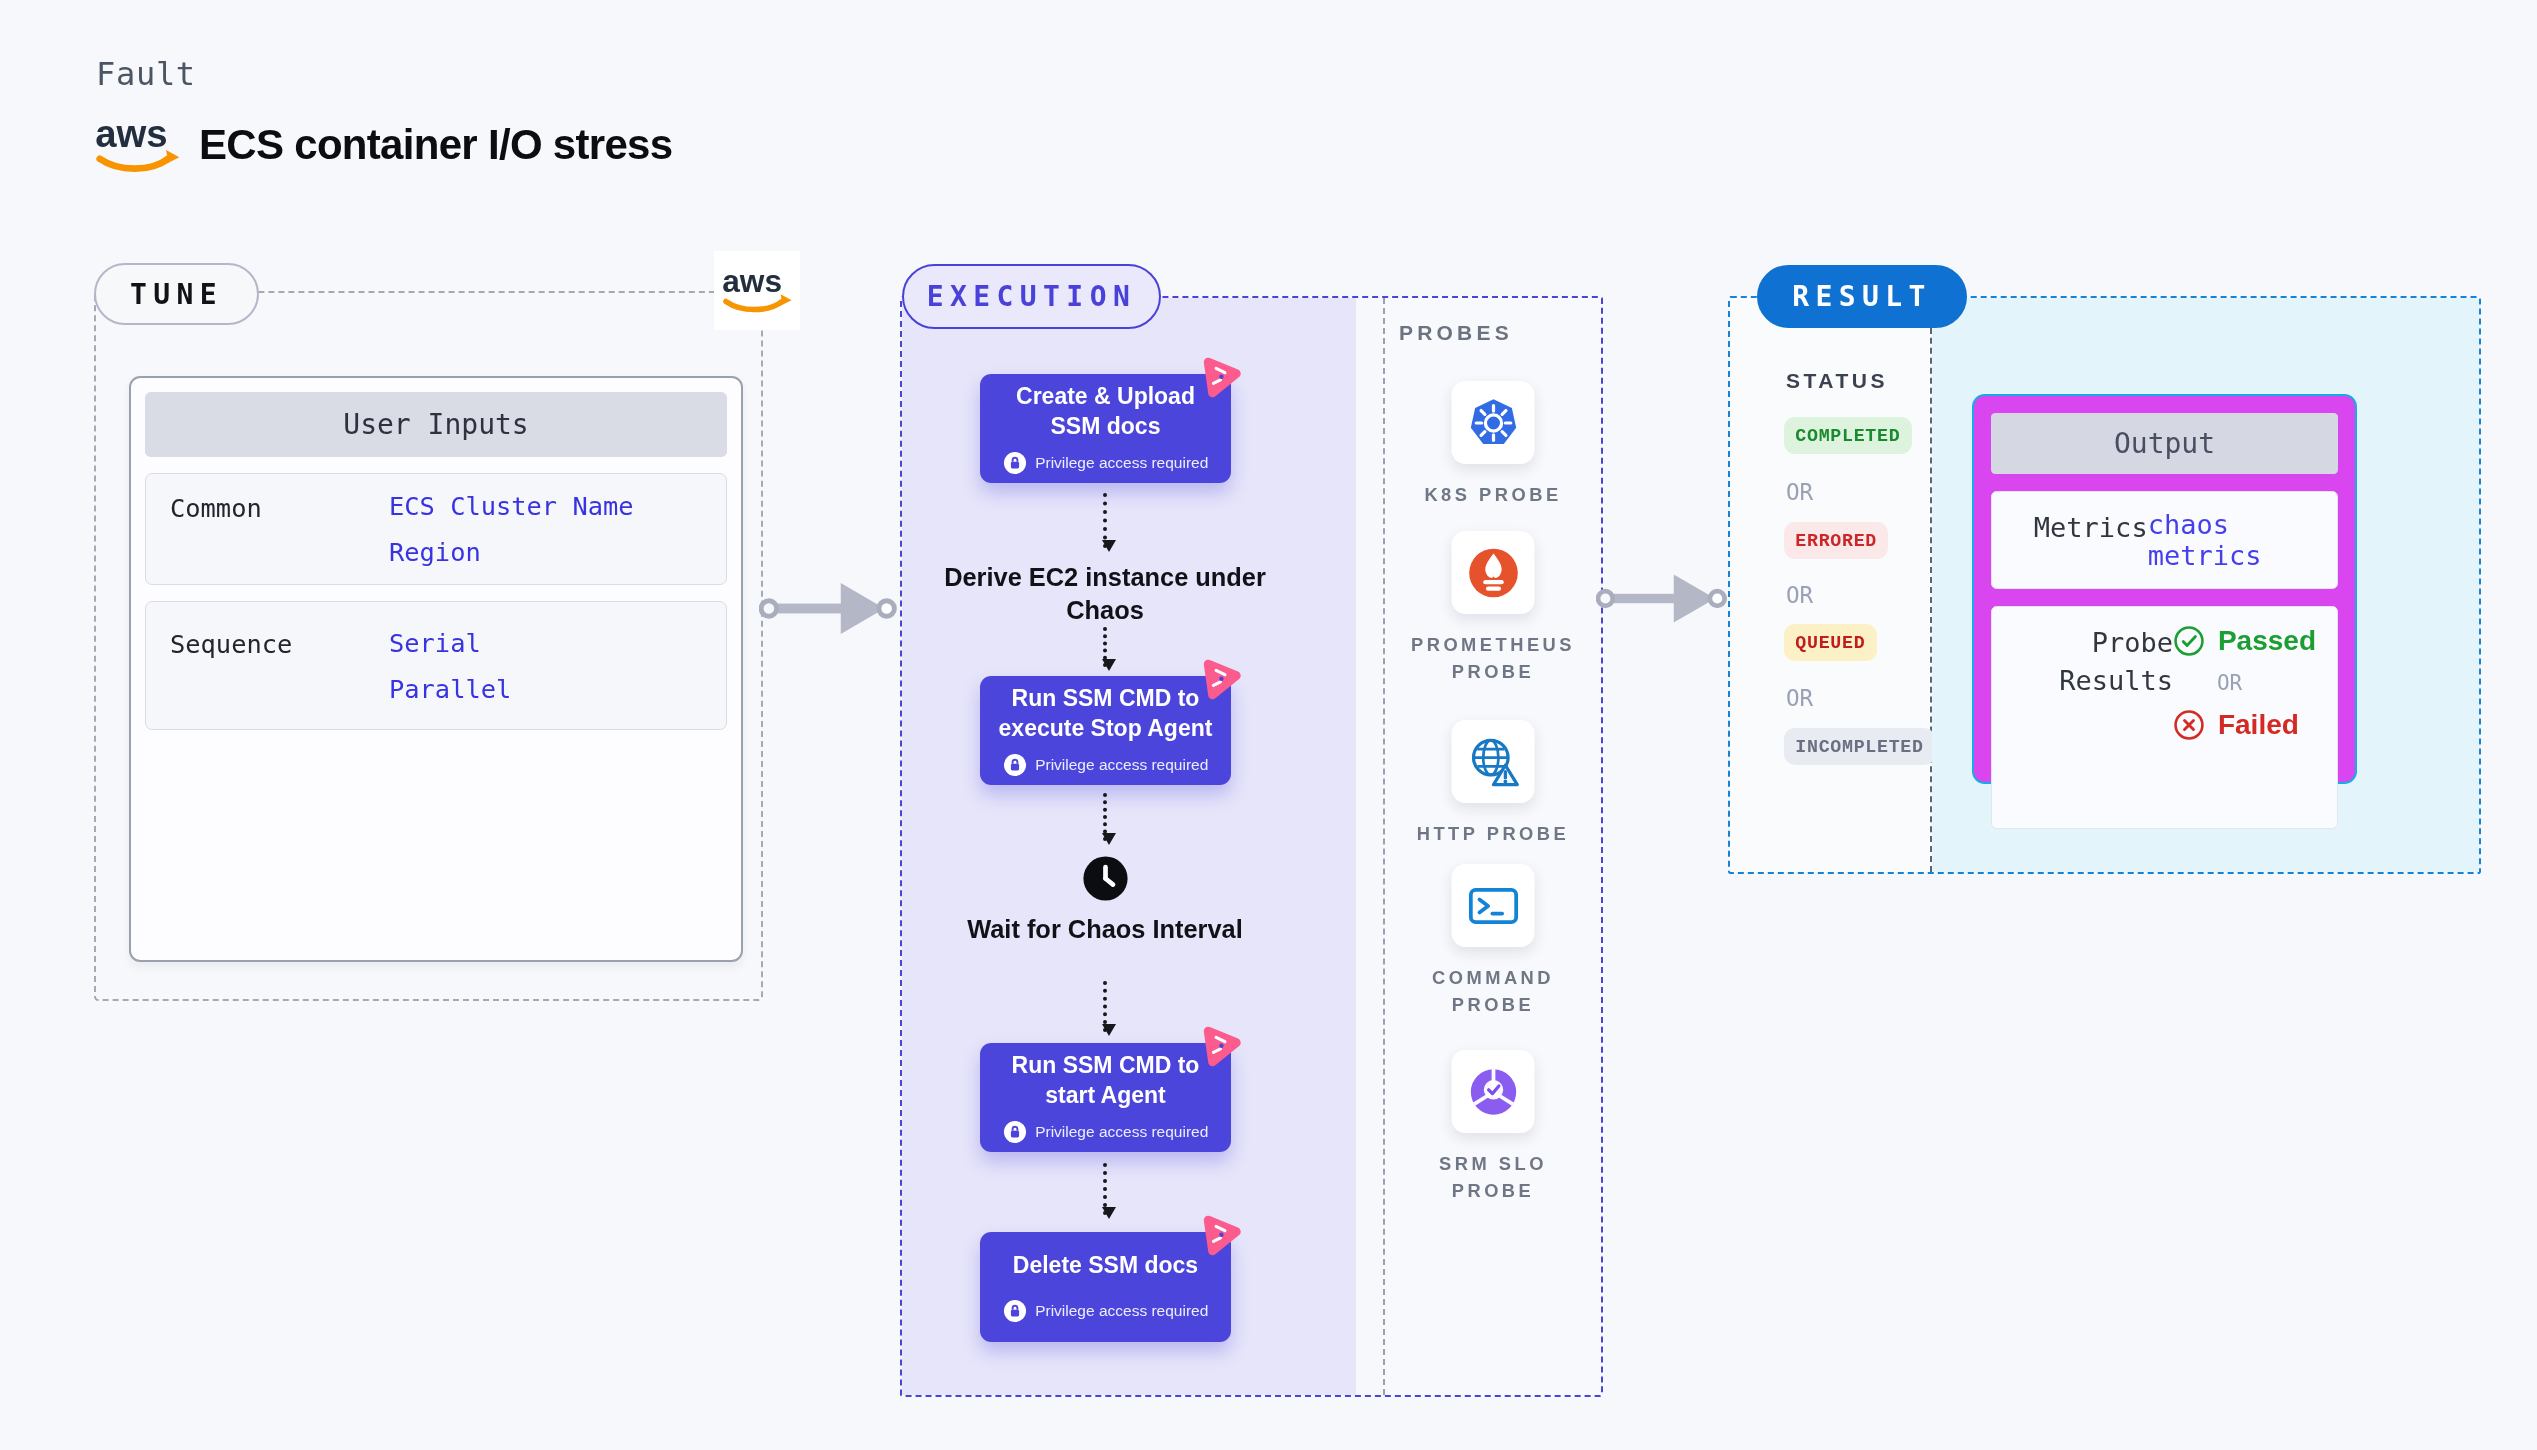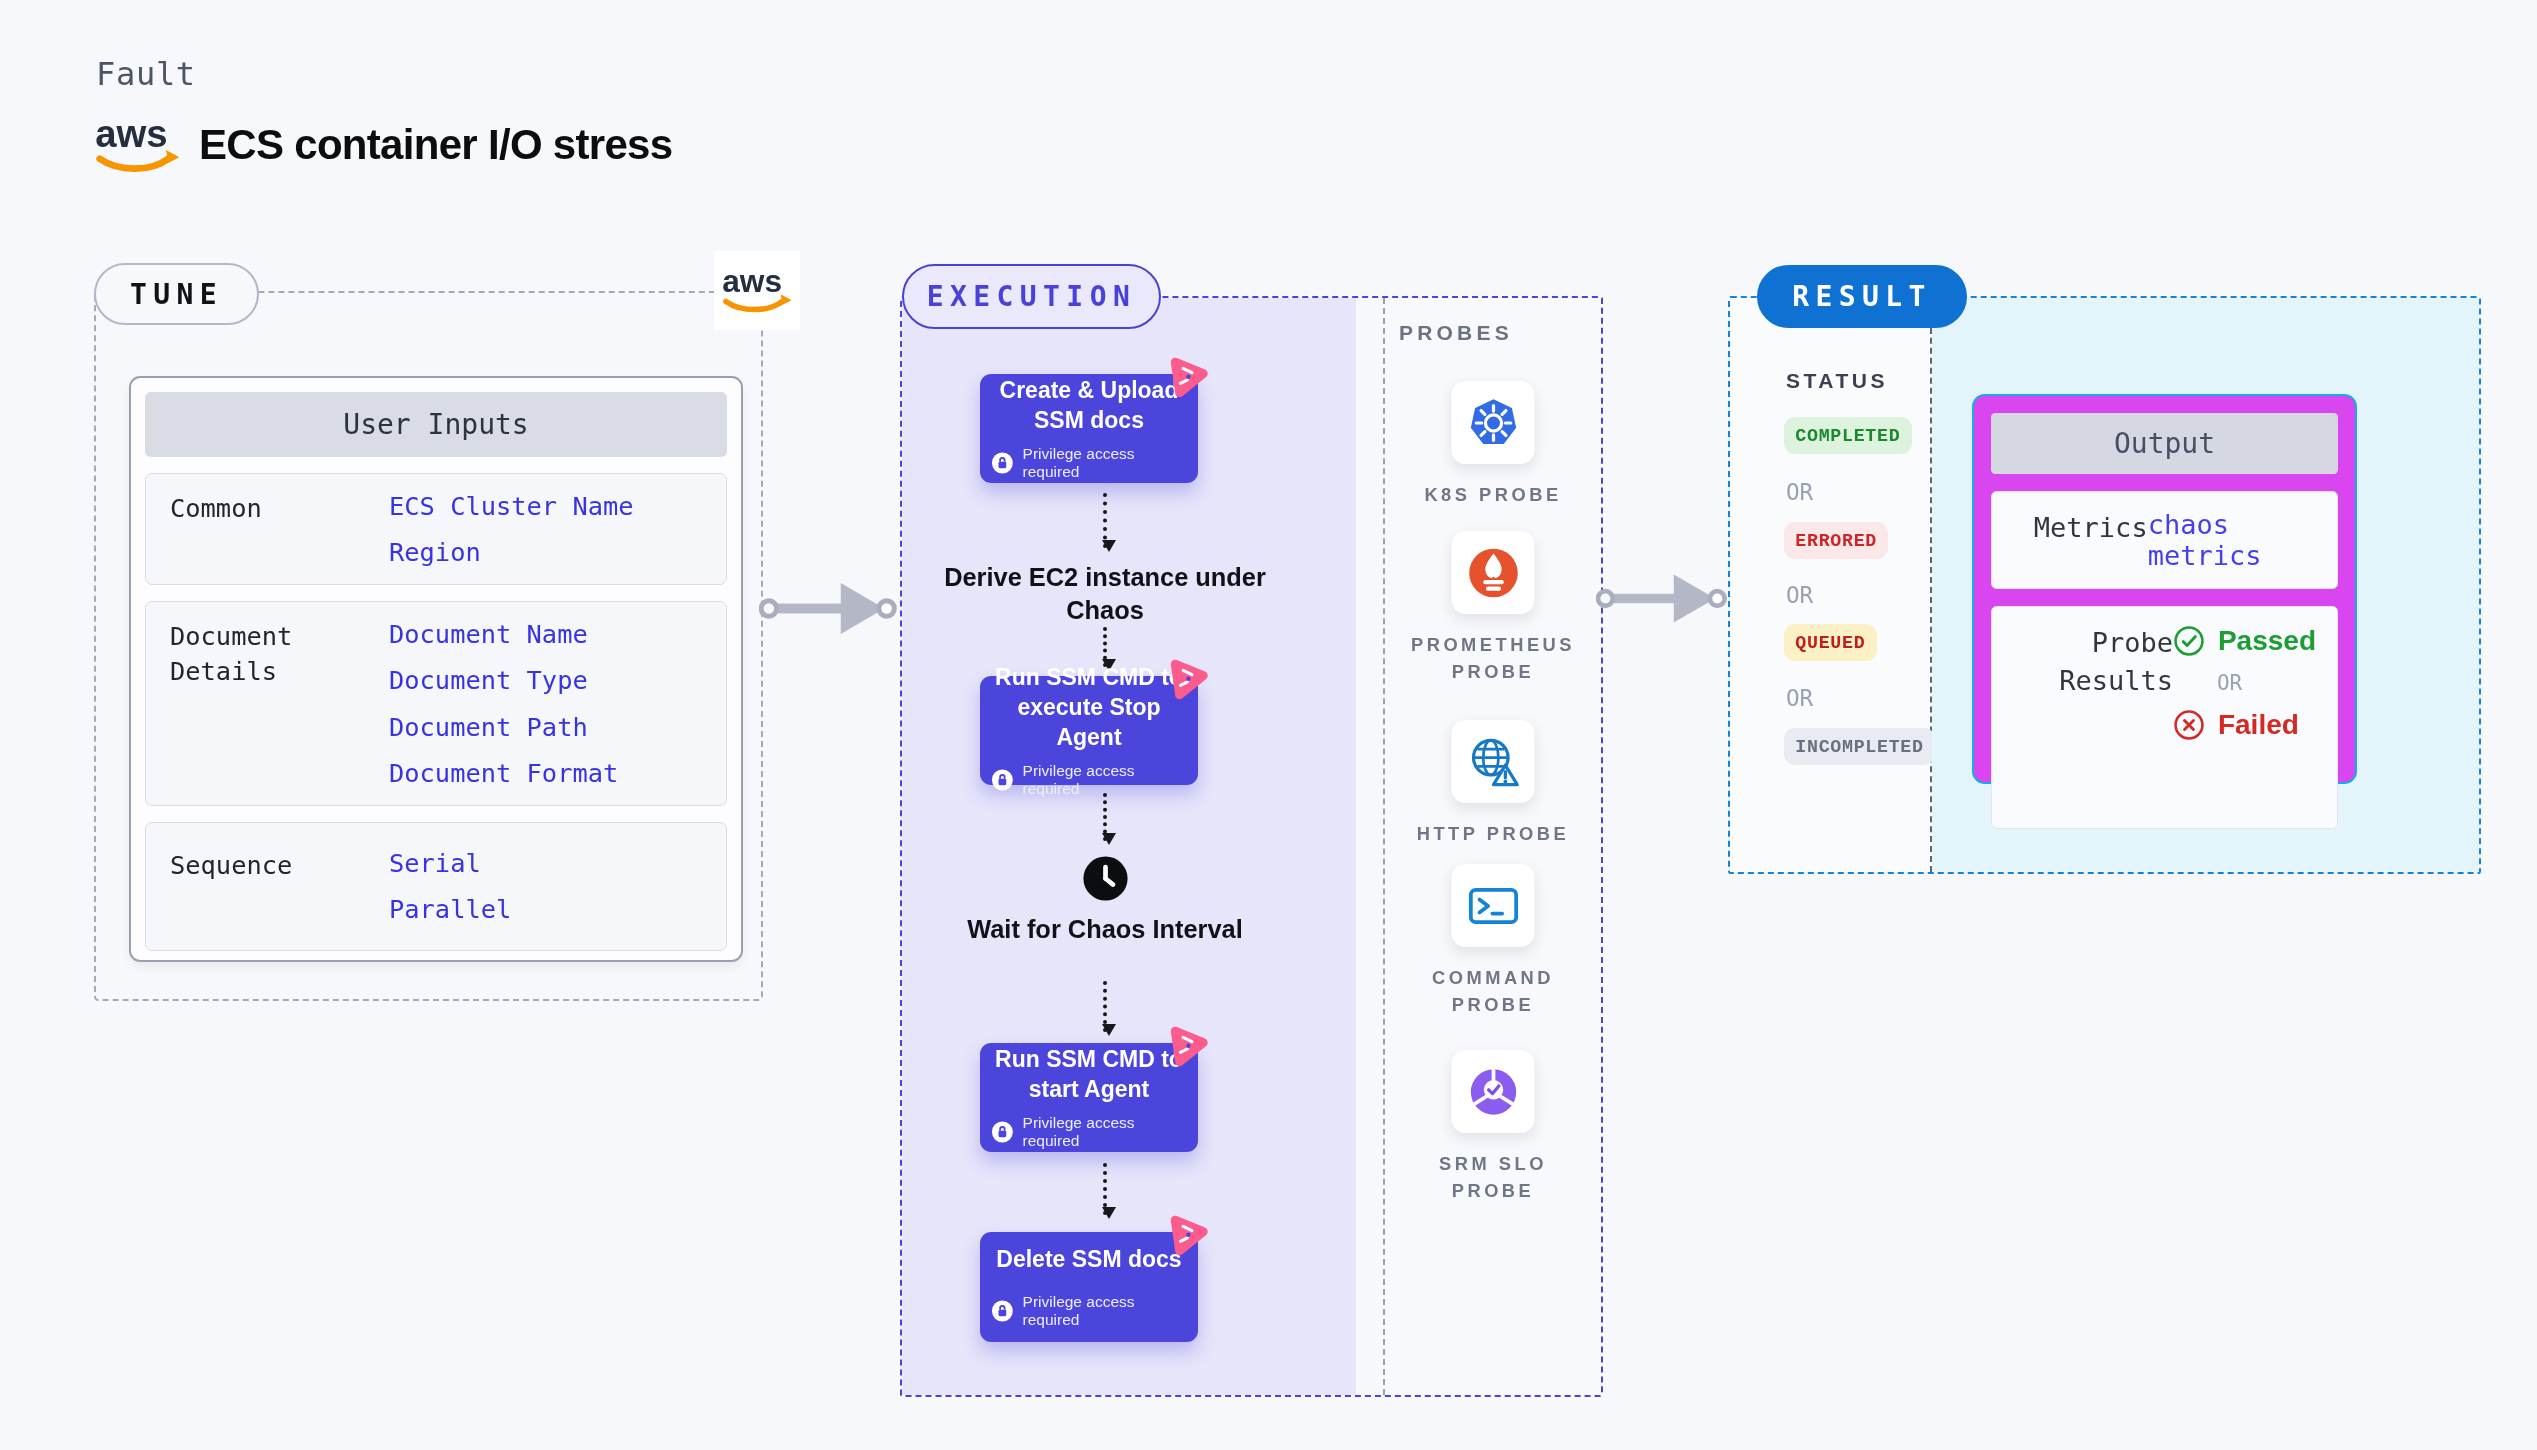--- a/index.html
+++ b/index.html
@@ -49,21 +49,21 @@
   .ui-row-values{flex:1;padding-top:1.4px;}
   .ui-val{display:block;font-size:25.4px;color:#3833e0;font-family:"DejaVu Sans Mono",monospace;
           line-height:1.15;margin-bottom:17px;}
   .ui-val:last-child{margin-bottom:0;}
   .ui-row.seq{padding-top:25.4px;padding-bottom:25.4px;}
 
   
   .harrow{position:absolute;z-index:6;}
 
   
-  .stepbox{position:absolute;left:78px;width:218px;background:#4b45dc;border-radius:11.3px;color:#fff;
+  .stepbox{position:absolute;left:78px;width:251px;background:#4b45dc;border-radius:11.3px;color:#fff;
            display:flex;flex-direction:column;align-items:center;justify-content:center;gap:8.5px;
            padding:10px 11.3px;box-sizing:border-box;box-shadow:0 10px 18.3px rgba(75,69,220,.28);}
   .stepbox .title{font-size:23px;font-weight:bold;text-align:center;line-height:1.3;}
   .priv{display:flex;align-items:center;gap:8.5px;}
   .priv span{font-size:15.5px;color:#eceefe;}
   .pink-icon{position:absolute;top:-18.3px;right:-12.7px;width:47px;height:44px;}
   .vline{position:absolute;border-left:4.2px dotted #17181c;width:0;}
   .vline::after{content:"";position:absolute;bottom:-11.3px;left:-5px;border:7px solid transparent;
                 border-top:12px solid #17181c;}
   .flow-text{position:absolute;left:14px;width:378px;text-align:center;font-size:25.4px;font-weight:bold;
@@ -207,29 +207,20 @@
     <div class="ui-header">User Inputs</div>
 
     <div class="ui-row">
       <div class="ui-row-label">Common</div>
       <div class="ui-row-values">
         <span class="ui-val">ECS Cluster Name</span>
         <span class="ui-val">Region</span>
       </div>
     </div>
 
-    <div class="ui-row">
-      <div class="ui-row-label">Document Details</div>
-      <div class="ui-row-values">
-        <span class="ui-val">Document Name</span>
-        <span class="ui-val">Document Type</span>
-        <span class="ui-val">Document Path</span>
-        <span class="ui-val">Document Format</span>
-      </div>
-    </div>
 
     <div class="ui-row seq">
       <div class="ui-row-label">Sequence</div>
       <div class="ui-row-values">
         <span class="ui-val">Serial</span>
         <span class="ui-val">Parallel</span>
       </div>
     </div>
   </div>
 

